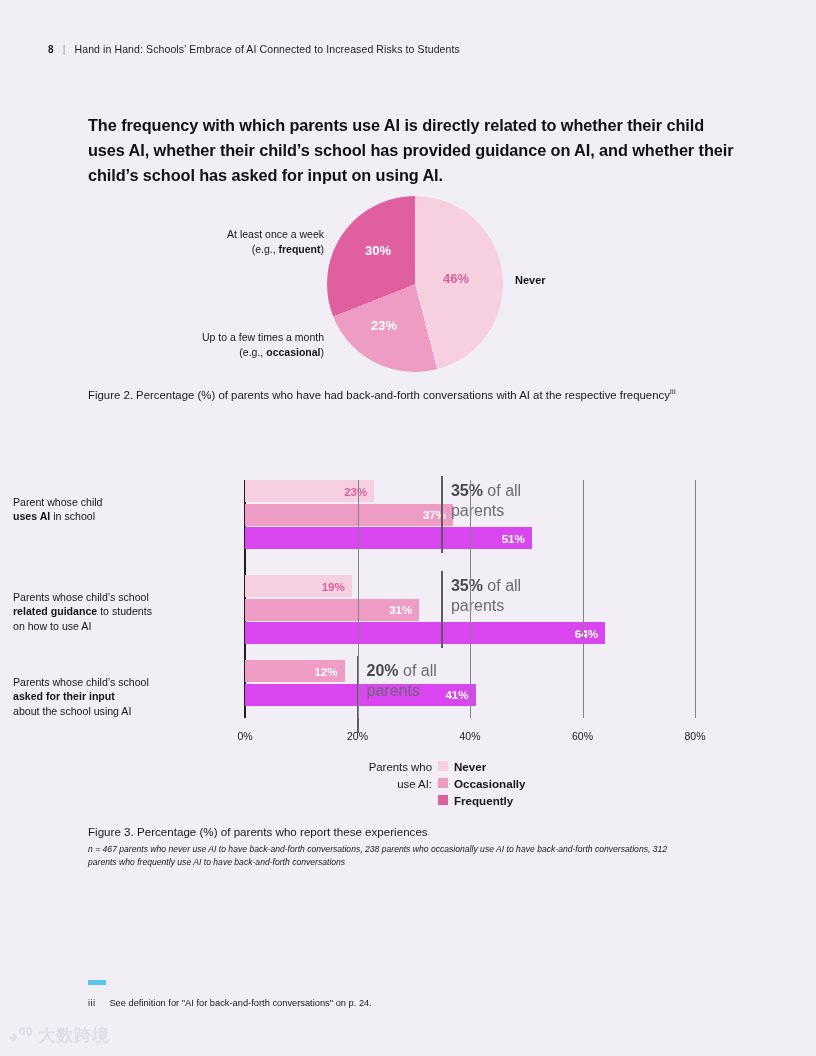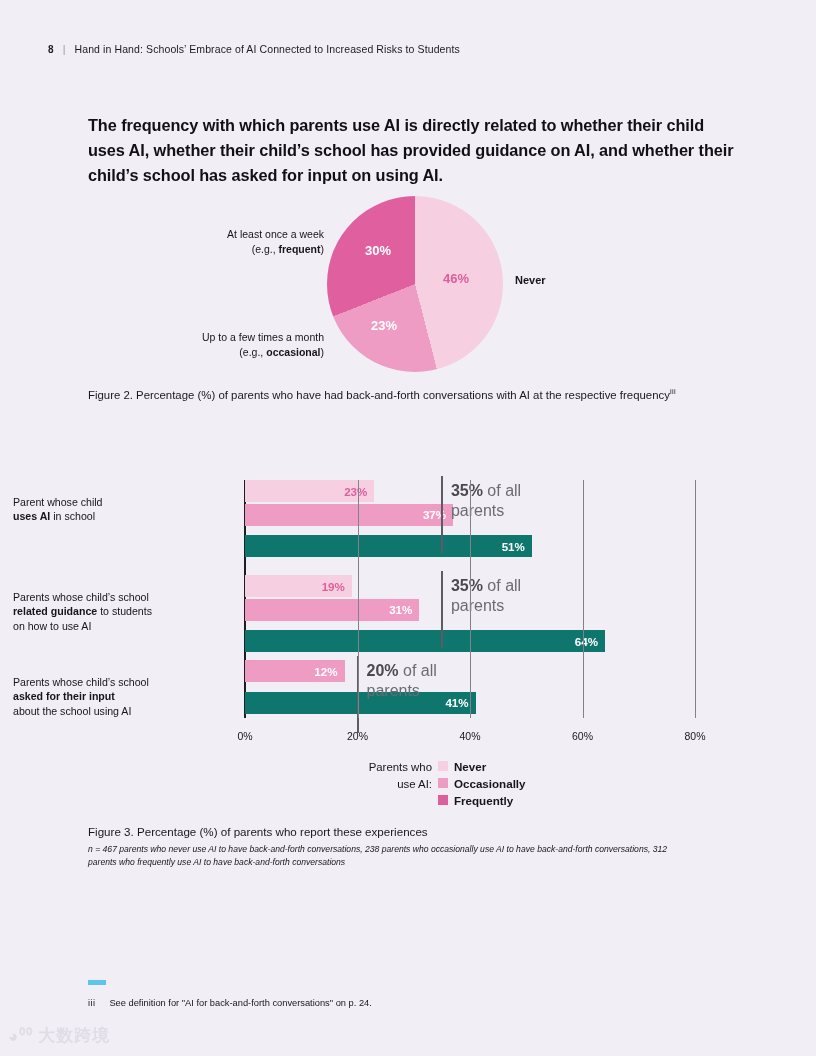--- a/index.html
+++ b/index.html
@@ -152,21 +152,21 @@
   .bar span {
     font-size: 11.6px;
     font-weight: 700;
     padding-right: 7px;
     white-space: nowrap;
   }
   .bar.never      { background: #f6cfe1; }
   .bar.never span { color: #dd5f9c; }
   .bar.occ        { background: #ef9cc4; }
   .bar.occ span   { color: #ffffff; }
-  .bar.freq       { background: #0f766e; margin-top: 8px; }
+  .bar.freq       { background: #d946ef; }
   .bar.freq span  { color: #ffffff; }
 
   .cat-label {
     position: absolute;
     right: 452px;          
     font-size: 10.6px;
     line-height: 1.38;
     color: #15151a;
     width: 230px;
     white-space: pre-line;

